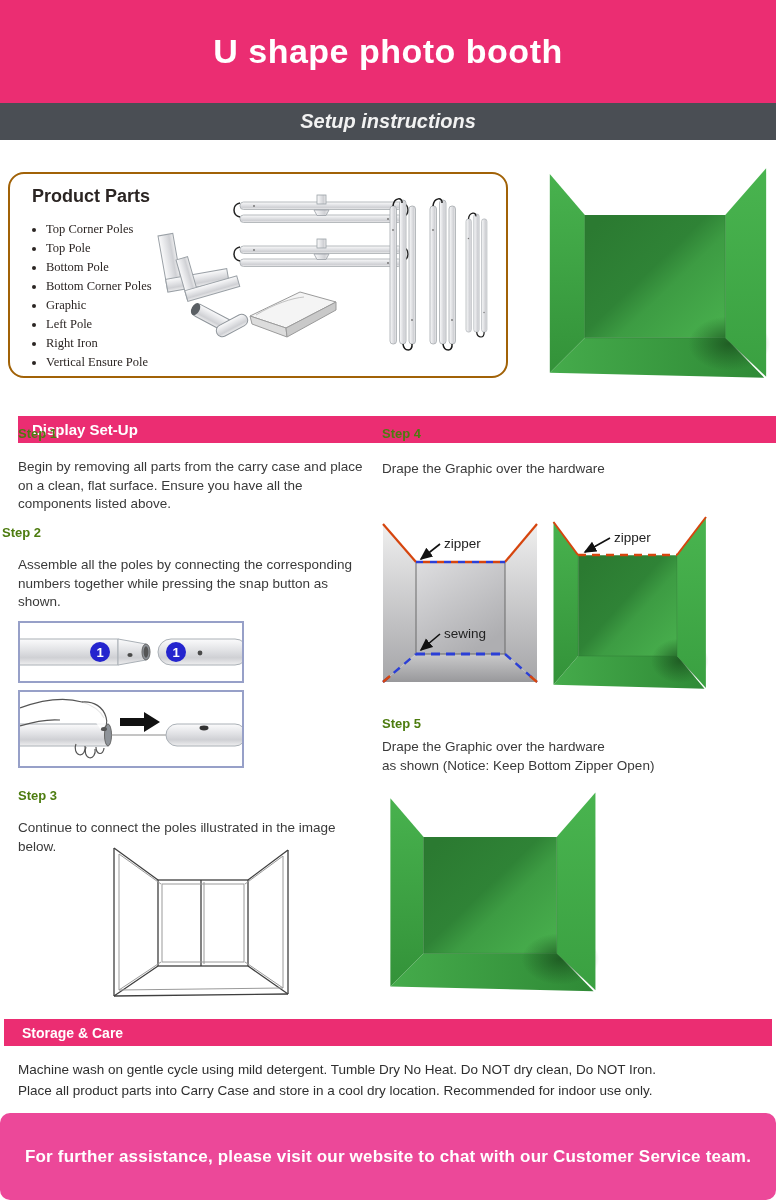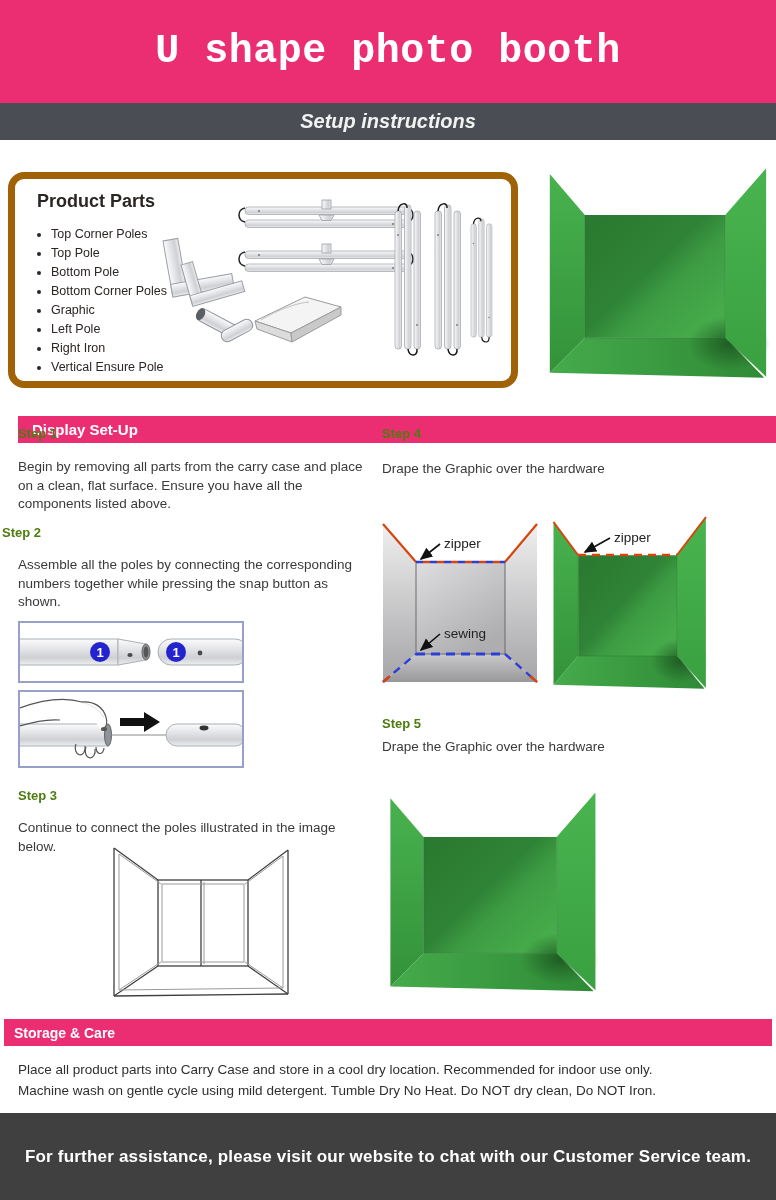--- a/index.html
+++ b/index.html
@@ -1,41 +1,41 @@
 <!DOCTYPE html>
 <html><head>
 <meta charset="utf-8">
 <style>
   html,body{margin:0;padding:0;background:#ffffff;}
   .page{position:relative;width:776px;height:1200px;background:#ffffff;overflow:hidden;
         font-family:"Liberation Sans",sans-serif;color:#3a3a3a;}
   .abs{position:absolute;}
 
   .header{left:0;top:0;width:776px;height:103px;background:#EB2D72;display:flex;align-items:center;justify-content:center;}
-  .header h1{margin:4px;color:#ffffff;font-size:40px;font-weight:bold;letter-spacing:.5px;font-family:Liberation Mono, monospace;}
+  .header h1{margin:4px;color:#ffffff;font-size:34px;font-weight:bold;letter-spacing:.5px;}
   .subheader{left:0;top:103px;width:776px;height:37px;background:#4A4E54;display:flex;align-items:center;justify-content:center;}
   .subheader h2{margin:0;color:#f2f2f2;font-size:20px;font-weight:600;font-style:italic;}
 
-  .parts-box{left:8px;top:172px;width:496px;height:202px;border:7px solid #a16207;border-radius:16px;background:#fff;}
+  .parts-box{left:8px;top:172px;width:496px;height:202px;border:2px solid #a16207;border-radius:16px;background:#fff;}
   .parts-title{position:absolute;left:22px;top:12px;font-size:18px;font-weight:bold;color:#2b2523;}
   .parts-list{position:absolute;left:22px;top:46px;margin:0;padding-left:14px;font-size:12.5px;line-height:1.52;color:#2b2523;}
-  .parts-list li{margin:0;}
+  .parts-list li{margin:0;font-family:Liberation Serif, serif;}
 
   .bar{background:#EB2D72;color:#ffffff;display:flex;align-items:center;}
   .bar-display{left:18px;top:388px;width:758px;height:27px;font-size:15px;font-weight:bold;padding-left:14px;box-sizing:border-box;margin-top:28px;}
-  .bar-storage{left:4px;top:1019px;width:768px;height:27px;font-size:14px;font-weight:bold;padding-left:10px;box-sizing:border-box;}
+  .bar-storage{left:4px;top:1019px;width:768px;height:27px;font-size:14px;font-weight:bold;padding-left:18px;box-sizing:border-box;}
 
   .step-h{font-size:13px;font-weight:bold;color:#4d7c0f;}
   .step-p{font-size:13.5px;line-height:1.38;color:#3a3a3a;}
 
   .img-frame{border:2px solid #97A0C8;background:#fff;}
 
   .storage-text{left:18px;top:1060px;width:748px;font-size:13.5px;line-height:1.55;color:#2f2f2f;}
 
-  .footer{left:0;top:1113px;width:776px;height:87px;background:#404040;display:flex;align-items:center;justify-content:center;}
+  .footer{left:0;top:1113px;width:776px;height:87px;background:#ec4899;display:flex;align-items:center;justify-content:center;border-radius:10px;}
   .footer div{color:#ffffff;font-size:17px;font-weight:600;letter-spacing:.2px;}
   svg text{font-family:"Liberation Sans",sans-serif;}
 </style>
 </head>
 <body>
 
 <div class="page">
 
   <svg width="0" height="0" style="position:absolute" aria-hidden="true">
     <defs>
@@ -291,31 +291,32 @@
       <line x1="129" y1="43" x2="158" y2="5" stroke="#D6450E" stroke-width="2"></line>
       <line x1="30" y1="43" x2="129" y2="43" stroke="#D6450E" stroke-width="2.4" stroke-dasharray="8 6"></line>
       <line x1="62" y1="26" x2="37" y2="40" stroke="#111" stroke-width="1.6" marker-end="url(#arrH)"></line>
       <text x="66" y="30" font-size="13.5" fill="#222">zipper</text>
     </svg>
   </div>
 
   <div class="abs step-h" style="left:382px;top:716px">Step 5</div>
   <div class="abs step-p" style="left:382px;top:738px;width:380px">
     <div>Drape the Graphic over the hardware</div>
+    <div>as shown (Notice: Keep Bottom Zipper Open)</div>
   </div>
 
   <svg class="abs" style="left:383px;top:782px" width="218" height="218" viewBox="0 0 236 225">
       <use href="#booth-green"></use>
     </svg>
 
   <div class="abs bar bar-storage">
     <span>Storage &amp; Care</span>
   </div>
   <div class="abs storage-text">
+    <div>Machine wash on gentle cycle using mild detergent. Tumble Dry No Heat. Do NOT dry clean, Do NOT Iron.</div>
     <div>Place all product parts into Carry Case and store in a cool dry location. Recommended for indoor use only.</div>
-    <div>Machine wash on gentle cycle using mild detergent. Tumble Dry No Heat. Do NOT dry clean, Do NOT Iron.</div>
   </div>
 
   <div class="abs footer">
     <div>For further assistance, please visit our website  to chat with our Customer Service team.</div>
   </div>
 
 </div>
 
 </body></html>

